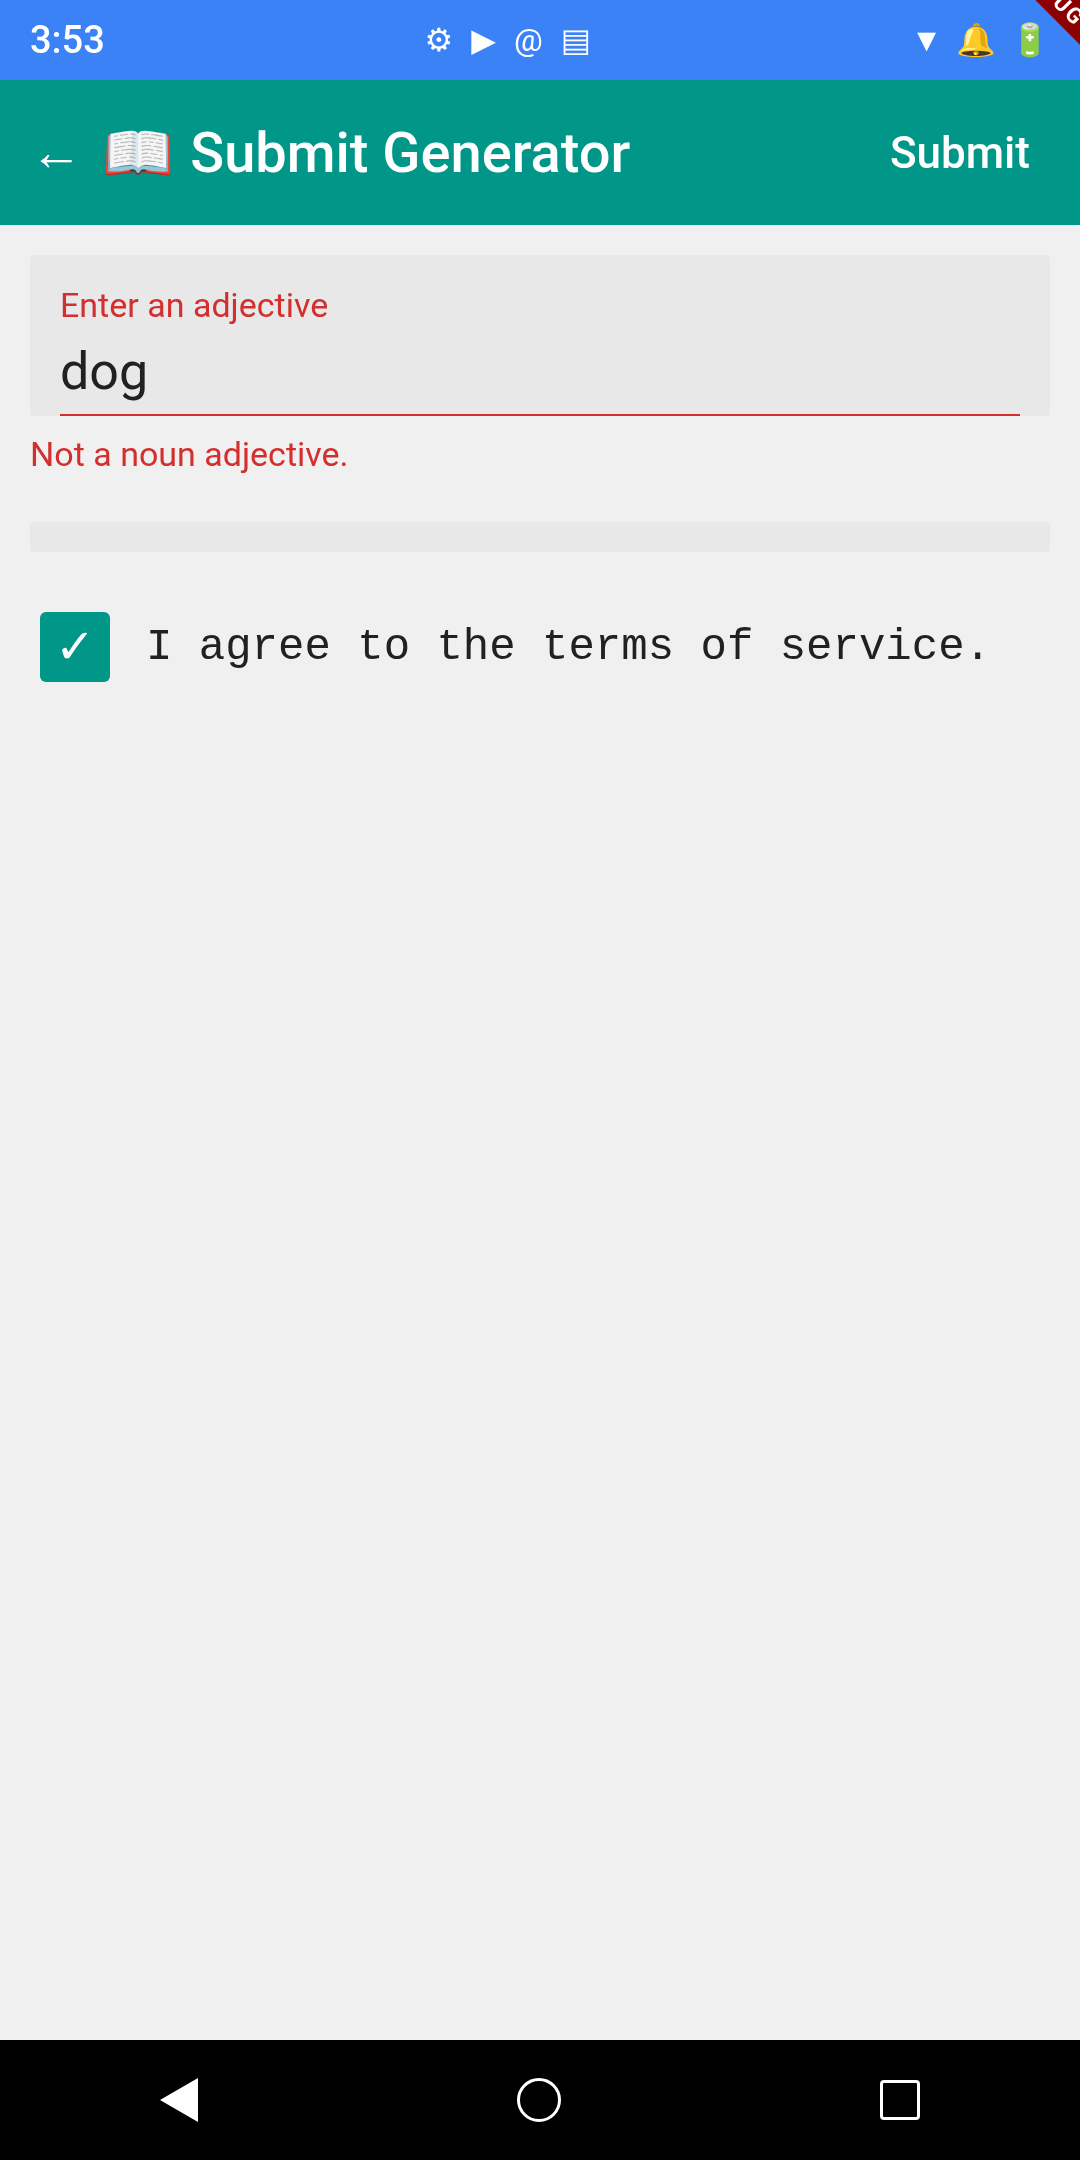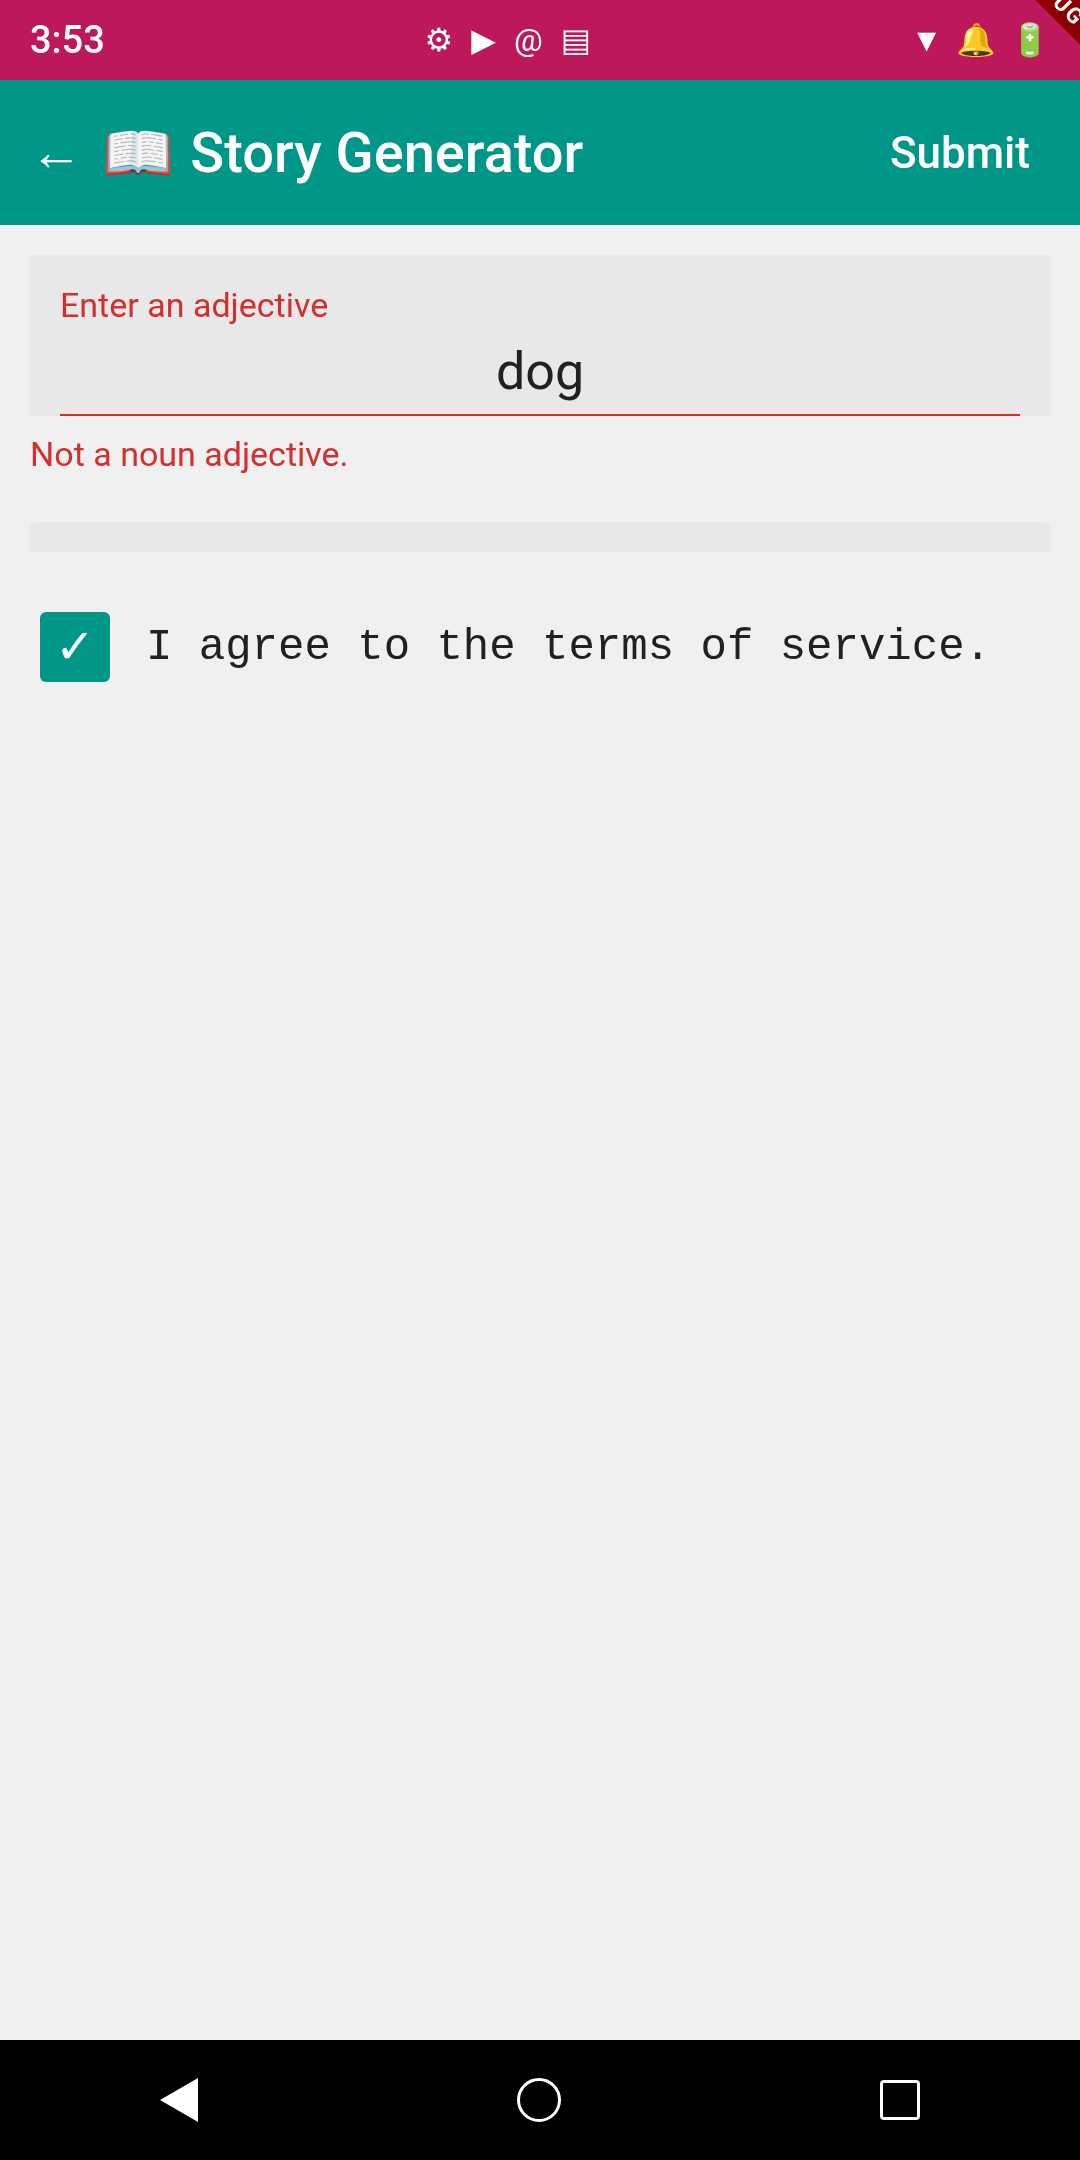--- a/index.html
+++ b/index.html
@@ -13,21 +13,21 @@
       width: 1080px;
       height: 2160px;
       background: #f0f0f0;
       font-family: 'Roboto', Arial, sans-serif;
       overflow: hidden;
       position: relative;
     }
 
     
     .status-bar {
-      background: #be185d;
+      background: #3b82f6;
       height: 80px;
       display: flex;
       align-items: center;
       justify-content: space-between;
       padding: 0 30px;
       position: relative;
     }
 
     .status-time {
       color: white;
@@ -154,21 +154,20 @@
       color: #212121;
       padding-bottom: 12px;
       border-bottom: 2.5px solid #d32f2f;
       width: 100%;
       background: transparent;
       border-top: none;
       border-left: none;
       border-right: none;
       outline: none;
       font-family: inherit;
-      text-align: center;
     }
 
     .input-value-normal {
       font-size: 52px;
       color: #212121;
       padding-bottom: 12px;
       border-bottom: 2px solid #9e9e9e;
       width: 100%;
       background: transparent;
       border-top: none;
@@ -292,21 +291,21 @@
 <div class="debug-banner">
   <div class="debug-banner-inner">DEBUG</div>
 </div>
 
 <div class="app-bar">
   <div class="back-button">
     <span>←</span>
   </div>
   <div class="app-bar-title">
     <span class="app-bar-emoji">📖</span>
-    <span class="app-bar-text">Story Generator</span>
+    <span class="app-bar-text">Submit Generator</span>
   </div>
   <div class="submit-button">Submit</div>
 </div>
 
 <div class="main-content">
 
   <div class="input-card">
     <div class="input-label">Enter an adjective</div>
     <input class="input-value" type="text" value="dog" style="">
   </div>

